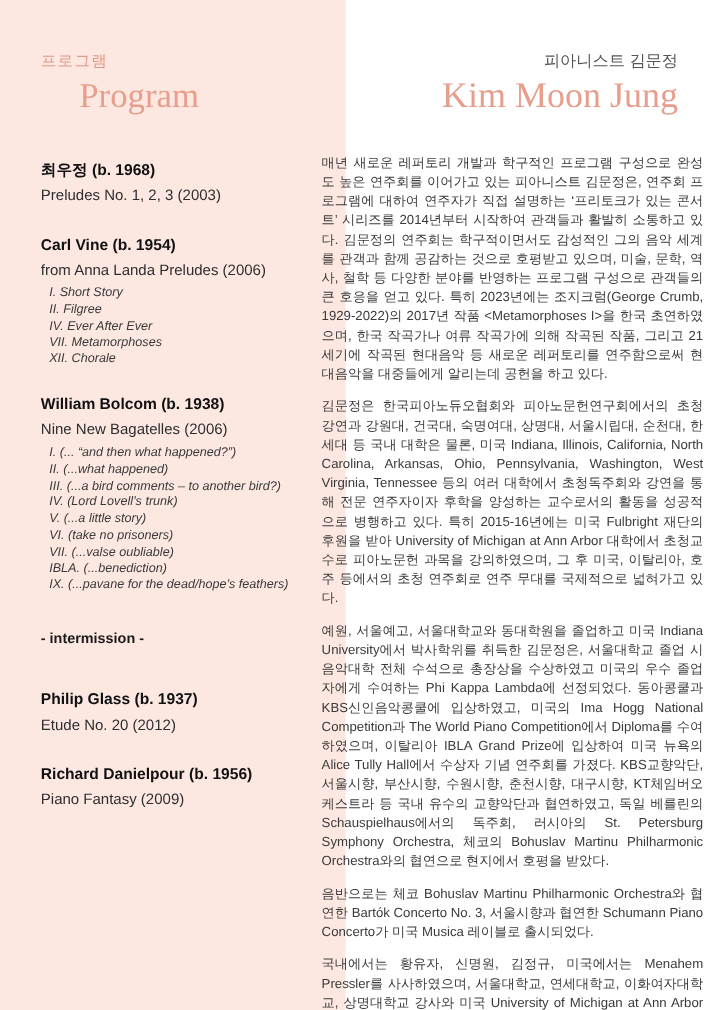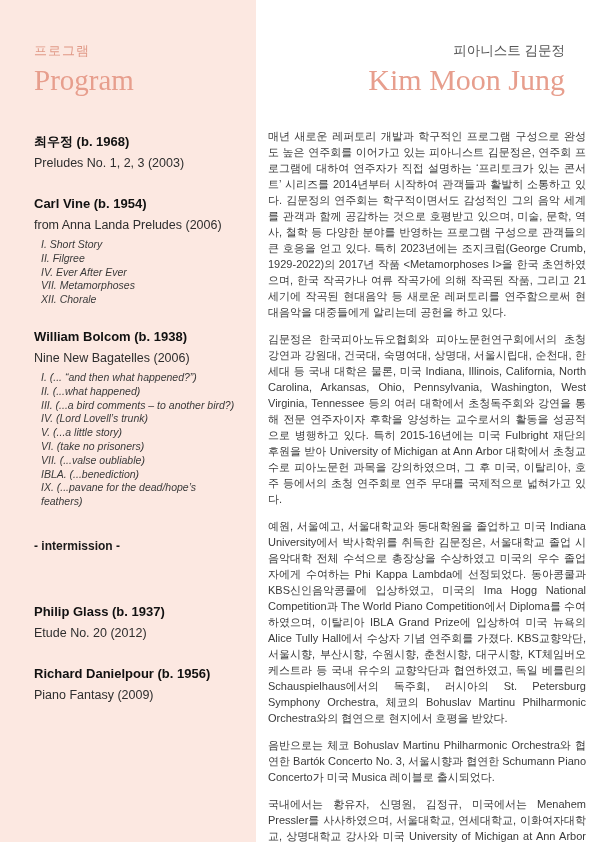--- a/index.html
+++ b/index.html
@@ -5,48 +5,49 @@
   * { margin:0; padding:0; box-sizing:border-box; }
   html,body { background:#ffffff; }
   body { font-family:"Liberation Sans","DejaVu Sans",sans-serif; }
   .page {
     position:relative; width:600px; height:842px;
     background:#ffffff; overflow:hidden;
   }
 
   
   .left-panel {
-    position:absolute; left:0; top:0; width:256px; height:842px;
+    position:absolute; left:0; top:0; width:288px; height:842px;
     background:#fce8e1; padding:42px 18px 0 34px;
   }
   .label-kr {
     font-size:13px; letter-spacing:1px; color:#e09a88; font-weight:400;
   }
   .title-en {
     font-family:"Liberation Serif","DejaVu Serif",serif;
     font-size:29px; line-height:34px; color:#e79e8d; font-weight:400;
     margin-top:3px;
+    margin-left:32px;
   }
   .subtitle-block {
     margin-top:16px; display:flex; align-items:stretch;
   }
   .subtitle-bar { width:4px; background:#4f4f4f; margin-right:12px; }
   .subtitle-text { font-size:14.5px; line-height:18.5px; color:#666666; padding-top:1px; }
 
   .entry-composer { font-size:13px; font-weight:bold; color:#111111; line-height:17px; }
   .entry-work { font-size:12.5px; color:#2e2e2e; margin-top:6px; line-height:15px; }
   .movement-list {
     list-style:none; margin-top:5px; padding-left:7px;
     font-style:italic; font-size:10.5px; color:#3a3a3a; line-height:13.8px;
   }
   .entry-1 { margin-top:36px; }
   .entry-2 { margin-top:24px; }
   .entry-3 { margin-top:21px; }
   .intermission { margin-top:30px; font-size:12px; font-weight:bold; color:#1a1a1a; }
-  .entry-4 { margin-top:50px; }
+  .entry-4 { margin-top:35px; }
   .entry-5 { margin-top:24px; }
 
   
   .right-col {
     position:absolute; left:240px; top:0; width:360px; height:654px;
     padding:42px 14px 0 28px;
   }
   .artist-header { text-align:right; padding-right:21px; }
   .artist-kr { font-size:13.5px; color:#555555; }
   .artist-en {

